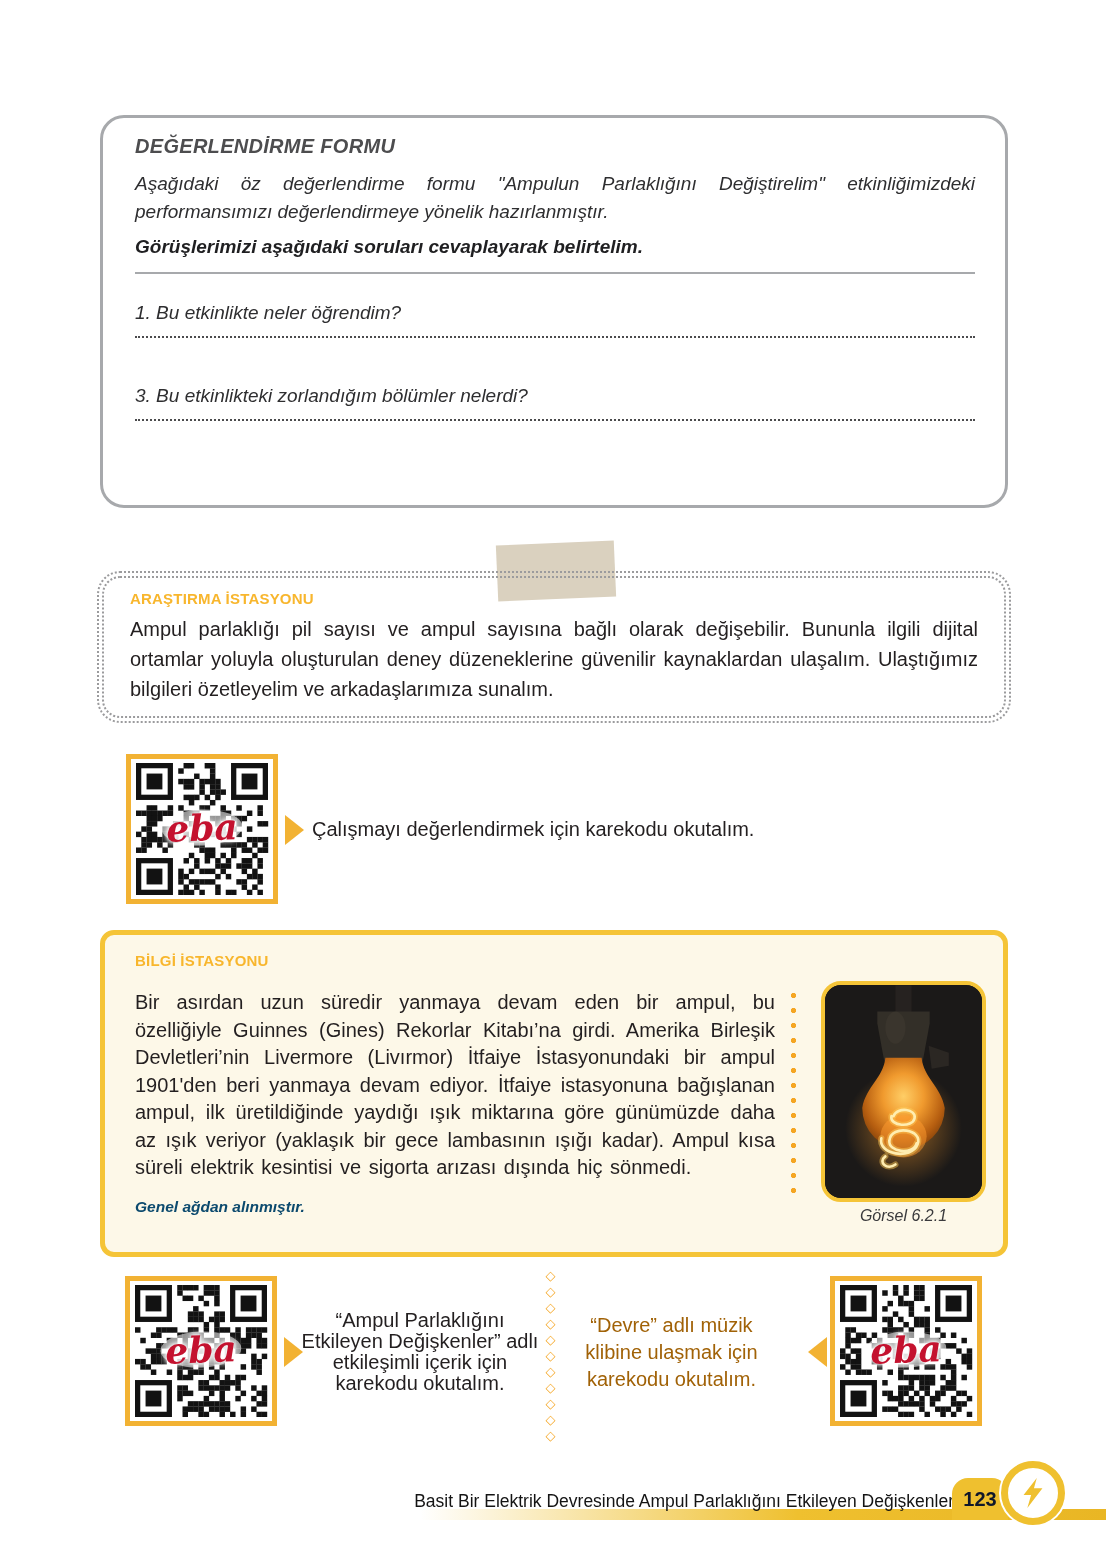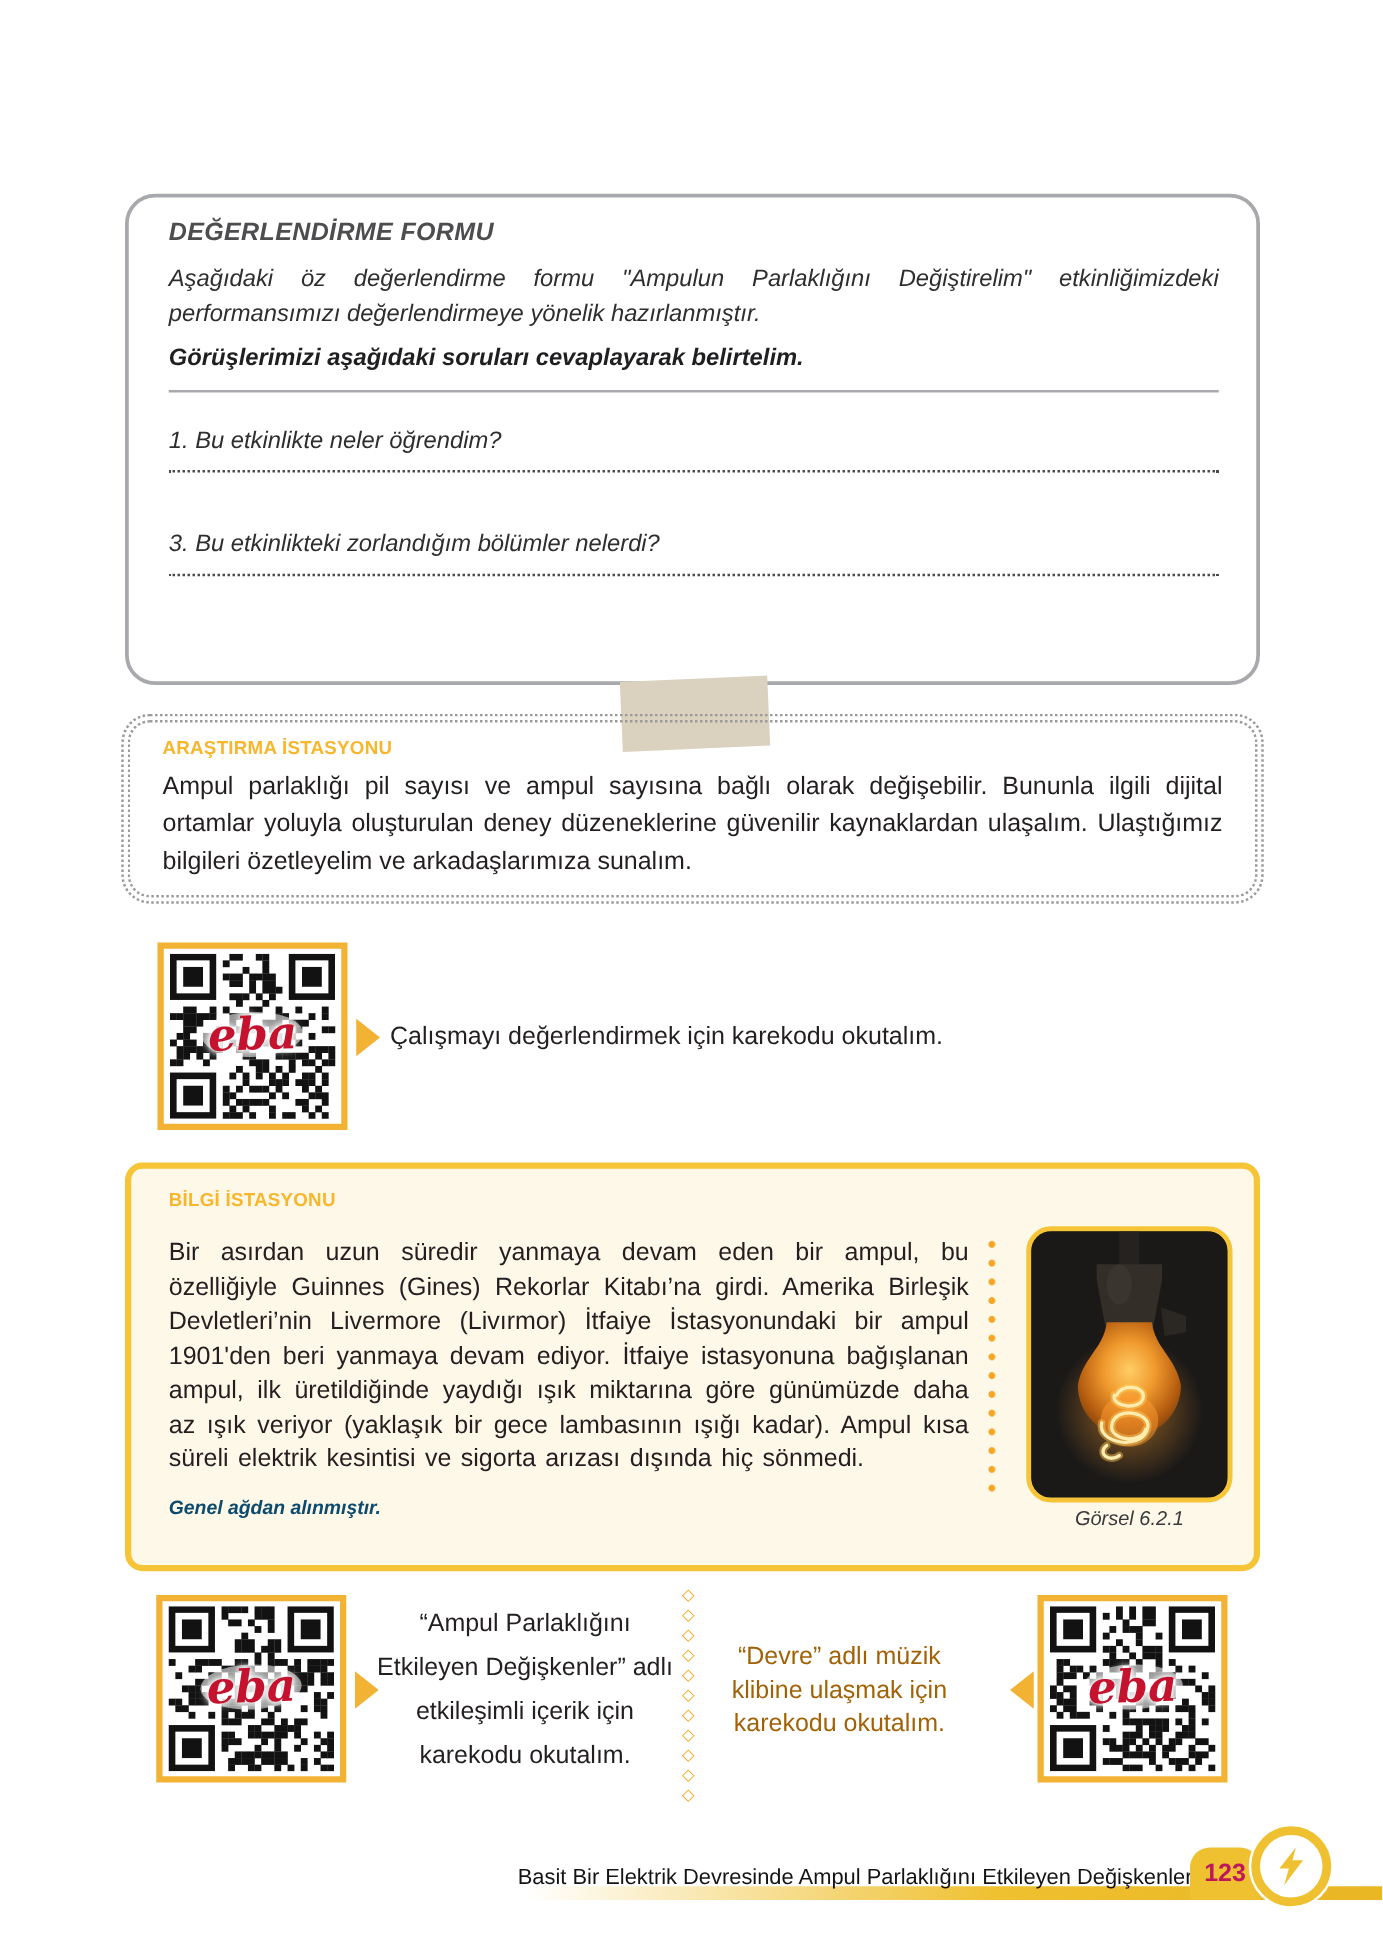--- a/index.html
+++ b/index.html
@@ -2,21 +2,21 @@
 <html><head>
 <meta charset="utf-8">
 <style>
   * { margin:0; padding:0; box-sizing:border-box; }
   html,body { background:#ffffff; }
   body { font-family:"Liberation Sans", sans-serif; color:#231F20; }
   .page { position:relative; width:1106px; height:1560px; background:#fff; overflow:hidden; }
 
   
   .eval-box { position:absolute; left:100px; top:115px; width:908px; height:393px;
-              border:3px solid #A7A9AC; border-radius:24px; background:#fff;margin-top:40px; }
+              border:3px solid #A7A9AC; border-radius:24px; background:#fff; }
   .eval-intro { padding:17px 30px 0 32px; }
   .eval-title { font-size:20px; font-weight:bold; font-style:italic; color:#4D4D4F; letter-spacing:.3px; }
   .eval-p { font-size:19px; font-style:italic; color:#2E2E30; line-height:28px; text-align:justify; margin-top:12px; }
   .eval-instr { font-size:19px; font-weight:bold; font-style:italic; color:#1F1F21; margin-top:10px; }
   .eval-divider { border:none; border-top:2px solid #A7A9AC; margin-top:14px; }
   .eval-questions { padding:28px 30px 0 32px; }
   .q-label { font-size:19px; font-style:italic; color:#2E2E30; }
   .q-line { height:0; border-bottom:2.6px dotted #4B4B4D; margin:12px 0 47px 0; }
   .q-item:last-child .q-line { margin-bottom:0; }
 
@@ -62,39 +62,39 @@
                 background-size:9px 15px; background-repeat:repeat-y; }
   .bulb-figure { position:absolute; left:716px; top:46px; width:165px; height:221px;
                  border:4px solid #F5C437; border-radius:20px; overflow:hidden; background:#1B1918; }
   .bulb-figure svg { width:100%; height:100%; display:block; }
   .fig-caption { position:absolute; left:716px; top:272px; width:165px; text-align:center;
                  font-size:16px; font-style:italic; color:#3A3A3C; }
 
   
   .label-left { position:absolute; left:296px; top:1278px; width:248px; height:148px;
                 display:flex; align-items:center; justify-content:center; text-align:center;
-                font-size:20px; line-height:35px; color:#231F20; }
+                font-size:20px; line-height:21px; color:#231F20; }
   .label-right { position:absolute; left:564px; top:1278px; width:215px; height:148px;
                  display:flex; align-items:center; justify-content:center; text-align:center;
                  font-size:20px; line-height:27px; color:#a16207; }
   .diamond-div { position:absolute; left:541px; top:1268px; height:188px; width:18px;
                  writing-mode:vertical-rl; text-orientation:upright;
                  font-size:13px; letter-spacing:1px; line-height:18px; color:#F5A623;
                  overflow:hidden; user-select:none; }
 
   
   .footer-bar { position:absolute; left:420px; top:1509px; width:686px; height:11px;
                 background:linear-gradient(90deg, rgba(240,194,58,0) 0%, #EFC02F 55%, #E9B624 100%);
                 border-radius:6px 0 0 6px; }
   .footer-title { position:absolute; right:152px; top:1491px; font-size:17.5px; font-weight:500;
                   color:#141414; white-space:nowrap; }
   .page-badge { position:absolute; left:952px; top:1478px; width:56px; height:42px;
                 background:#EFC02F; border-radius:16px 16px 0 0;
                 display:flex; align-items:center; justify-content:center; z-index:2; }
-  .page-num { font-size:20px; font-weight:bold; color:#be185d; }
+  .page-num { font-size:20px; font-weight:bold; color:#0f172a; }
   .bolt-circle { position:absolute; left:1001px; top:1461px; width:64px; height:64px;
                  background:#fff; border:7px solid #EFC02F; border-radius:50%;
                  box-shadow:0 0 0 2px #fff; display:flex; align-items:center; justify-content:center; z-index:3; }
   .bolt-circle svg { width:34px; height:34px; }
 </style>
 </head>
 <body>
 
 <div class="page">
 

